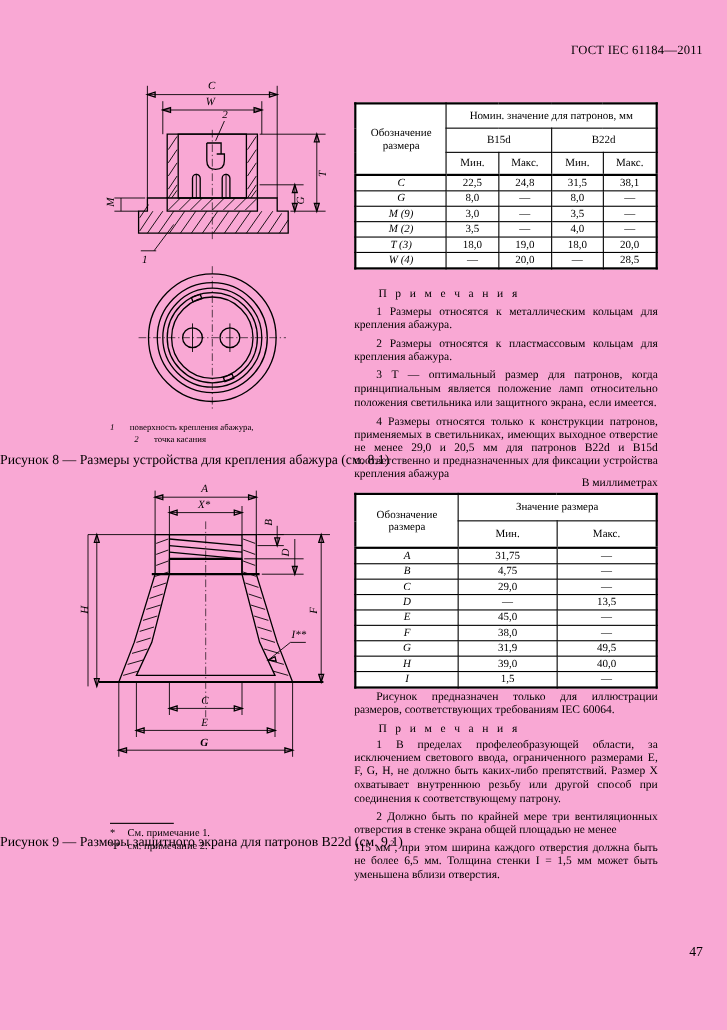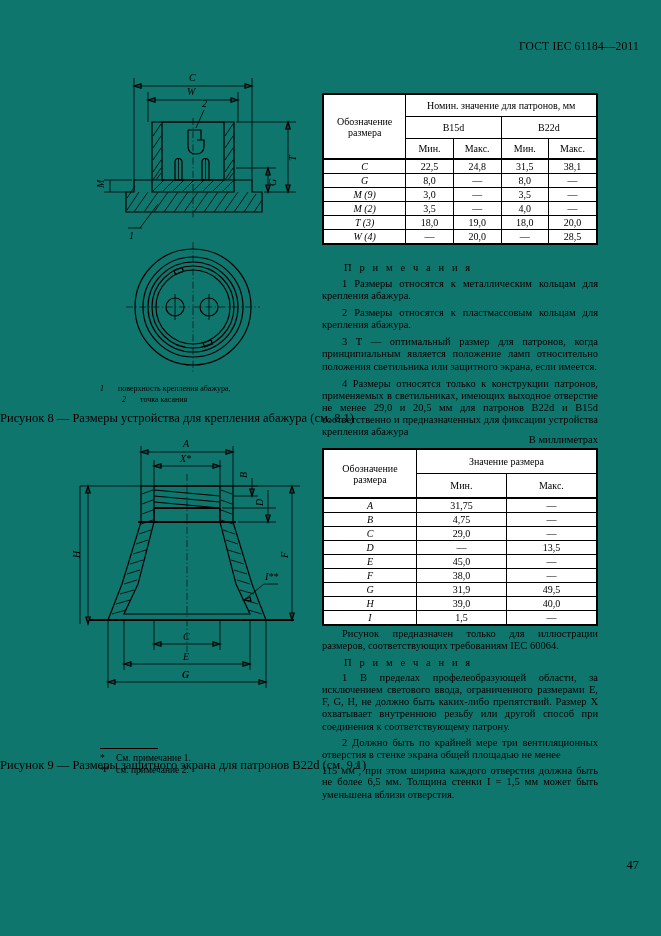--- a/index.html
+++ b/index.html
@@ -11,21 +11,21 @@
     width: 661px;
     height: 936px;
     position: relative;
     font-family: "Liberation Serif", serif;
     color: #000;
     overflow: hidden;
   }
   .page {
     position: absolute;
     inset: 0;
-    background: #0f766e;
+    background: #f9a8d4;
   }
 
   
   .doc-header {
     position: absolute;
     top: 40px;
     right: 22px;
     font-size: 11.5px;
     letter-spacing: 0.2px;
     white-space: nowrap;

